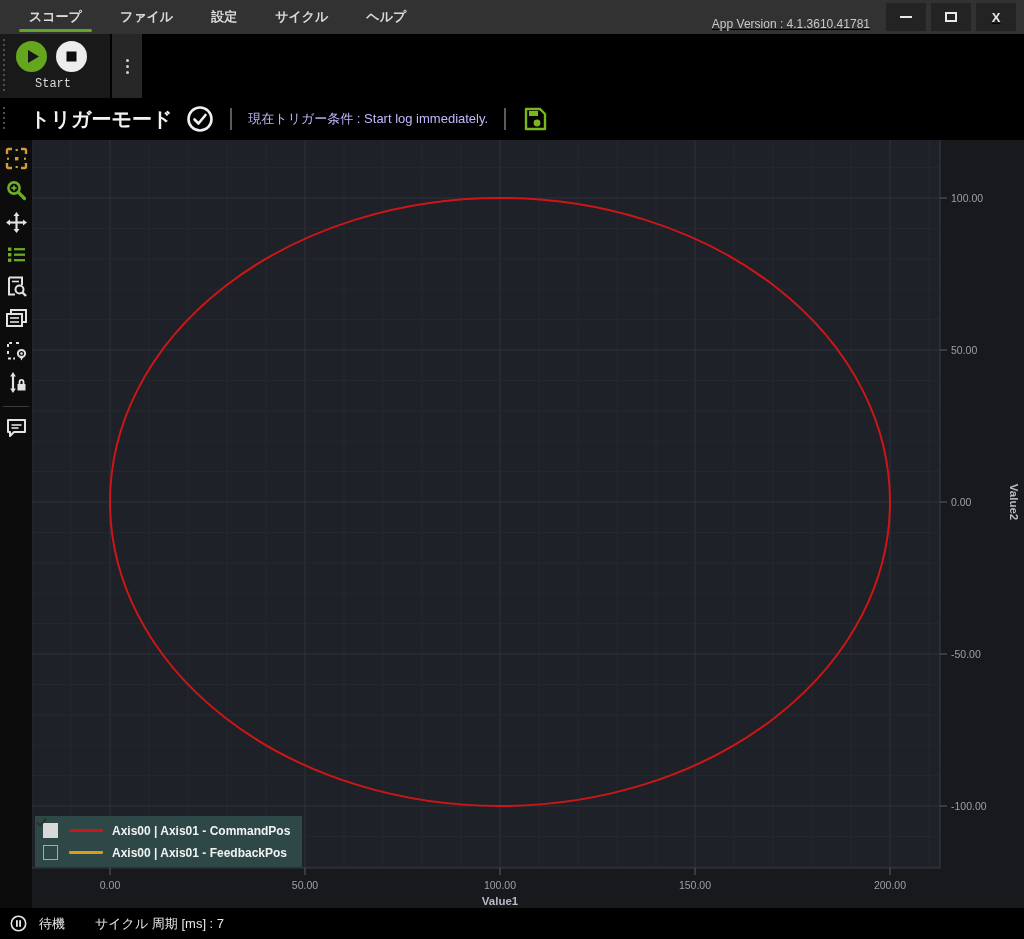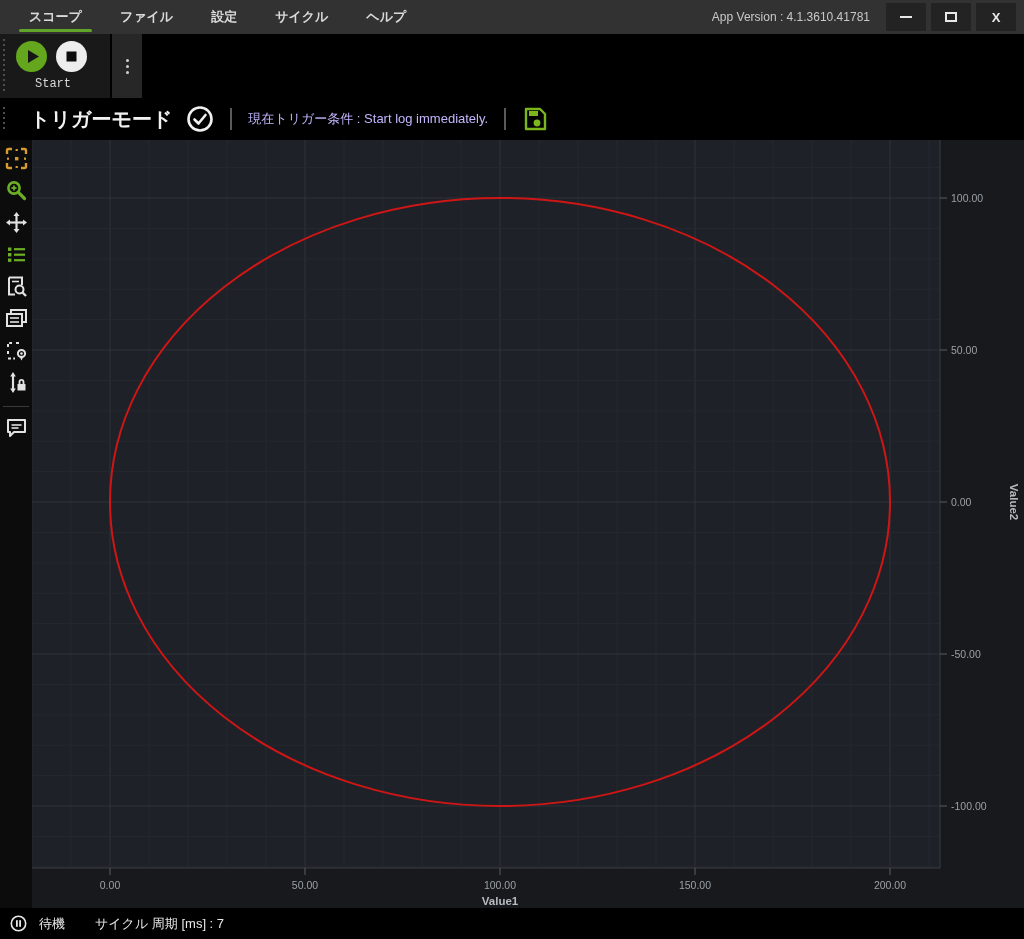--- a/index.html
+++ b/index.html
@@ -7,21 +7,21 @@
               font-family:"Liberation Sans", sans-serif; position:relative; }
 
   
   .menubar { position:absolute; left:0; top:0; width:1024px; height:34px;
              background:#323232; display:flex; align-items:center; }
   .menu-tabs { display:flex; margin-left:10px; height:34px; }
   .menu-tab { position:relative; color:#d9d9d9; font-size:13px; font-weight:bold;
               padding:0 19px; line-height:34px; cursor:default; white-space:nowrap; }
   .menu-tab.active::after { content:""; position:absolute; left:9px; right:9px; bottom:2px;
               height:3px; background:#61a528; border-radius:2px; }
-  .menu-right { margin-left:auto; display:flex; align-items:center; }
+  .menu-right { margin-left:auto; display:flex; align-items:flex-end;text-decoration:underline; }
   .app-version { color:#c9c9c9; font-size:12px; margin-right:16px; }
   .win-btn { width:40px; height:28px; background:#232323; margin-right:5px;
              display:flex; align-items:center; justify-content:center;
              color:#e8e8e8; font-size:13px; font-weight:bold; }
   .win-btn:last-child { margin-right:8px; }
   .glyph-min { width:12px; height:2px; background:#e8e8e8; display:block; }
   .glyph-max { width:12px; height:10px; border:2px solid #e8e8e8; display:block; }
 
   
   .toolbar-row { position:absolute; left:0; top:34px; width:1024px; height:64px; background:#000;font-family:Liberation Mono, monospace; }
@@ -298,20 +298,36 @@
       <text x="919" y="213.5" text-anchor="start" fill="#9aa0a6" font-size="10.5" font-family="Liberation Sans, sans-serif">50.00</text>
       <line x1="908" y1="362" x2="915" y2="362" stroke="#5a5f64" stroke-width="1"></line>
       <text x="919" y="365.5" text-anchor="start" fill="#9aa0a6" font-size="10.5" font-family="Liberation Sans, sans-serif">0.00</text>
       <line x1="908" y1="514" x2="915" y2="514" stroke="#5a5f64" stroke-width="1"></line>
       <text x="919" y="517.5" text-anchor="start" fill="#9aa0a6" font-size="10.5" font-family="Liberation Sans, sans-serif">-50.00</text>
       <line x1="908" y1="666" x2="915" y2="666" stroke="#5a5f64" stroke-width="1"></line>
       <text x="919" y="669.5" text-anchor="start" fill="#9aa0a6" font-size="10.5" font-family="Liberation Sans, sans-serif">-100.00</text>
       <text x="468" y="765" text-anchor="middle" fill="#b7bcc2" font-size="11.5" font-weight="bold" font-family="Liberation Sans, sans-serif">Value1</text>
       <text x="978" y="362" text-anchor="middle" fill="#b7bcc2" font-size="11.5" font-weight="bold" font-family="Liberation Sans, sans-serif" transform="rotate(90 978 362)">Value2</text>
     </svg>
+  <div class="legend-box" id="legend-box">
+      <div class="legend-row">
+        <span class="legend-check checked">
+          <svg width="13" height="13" viewBox="0 0 13 13">
+            <path d="M2.5 6.8 L5.2 9.5 L10.5 3.5" fill="none" stroke="#2e2e2e" stroke-width="2" stroke-linecap="round"></path>
+          </svg>
+        </span>
+        <span class="legend-line" style="background: rgb(207, 22, 22);"></span>
+        <span class="legend-label">Axis00 | Axis01 - CommandPos</span>
+      </div>
+      <div class="legend-row">
+        <span class="legend-check unchecked"></span>
+        <span class="legend-line" style="background: rgb(224, 154, 22);"></span>
+        <span class="legend-label">Axis00 | Axis01 - FeedbackPos</span>
+      </div>
+    </div>
 </div>
 
 <div class="statusbar">
   <span class="pause-ico">
     <svg width="17" height="17" viewBox="0 0 17 17">
       <circle cx="8.5" cy="8.5" r="7.2" fill="none" stroke="#e8e8e8" stroke-width="1.6"></circle>
       <rect x="6" y="5.2" width="1.8" height="6.6" fill="#e8e8e8"></rect>
       <rect x="9.2" y="5.2" width="1.8" height="6.6" fill="#e8e8e8"></rect>
     </svg>
   </span>

